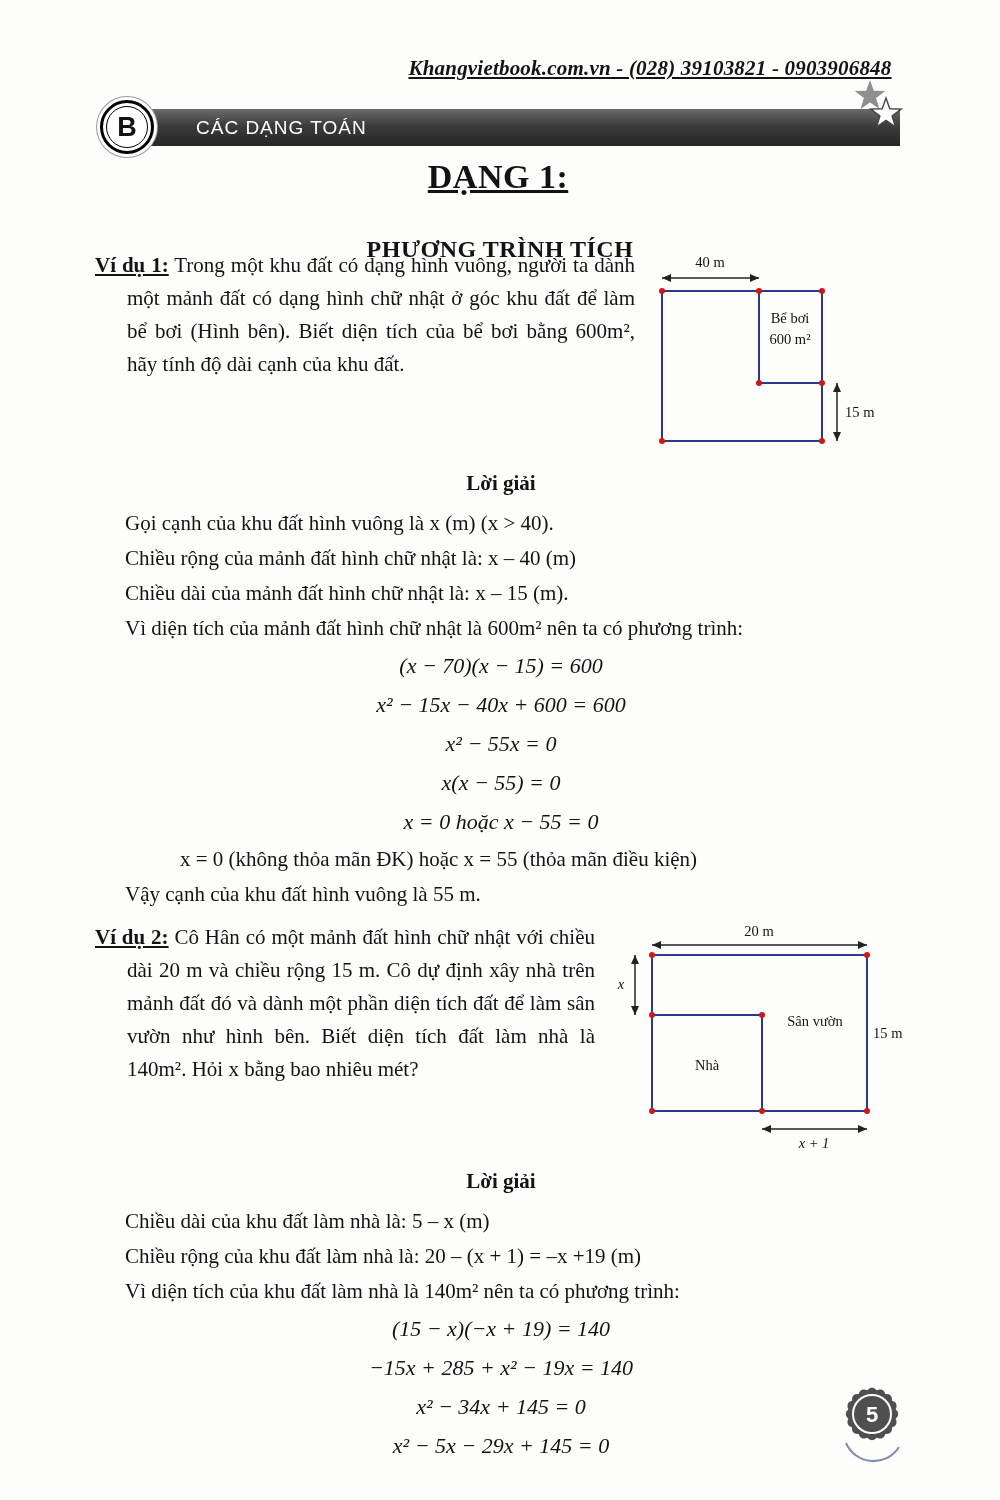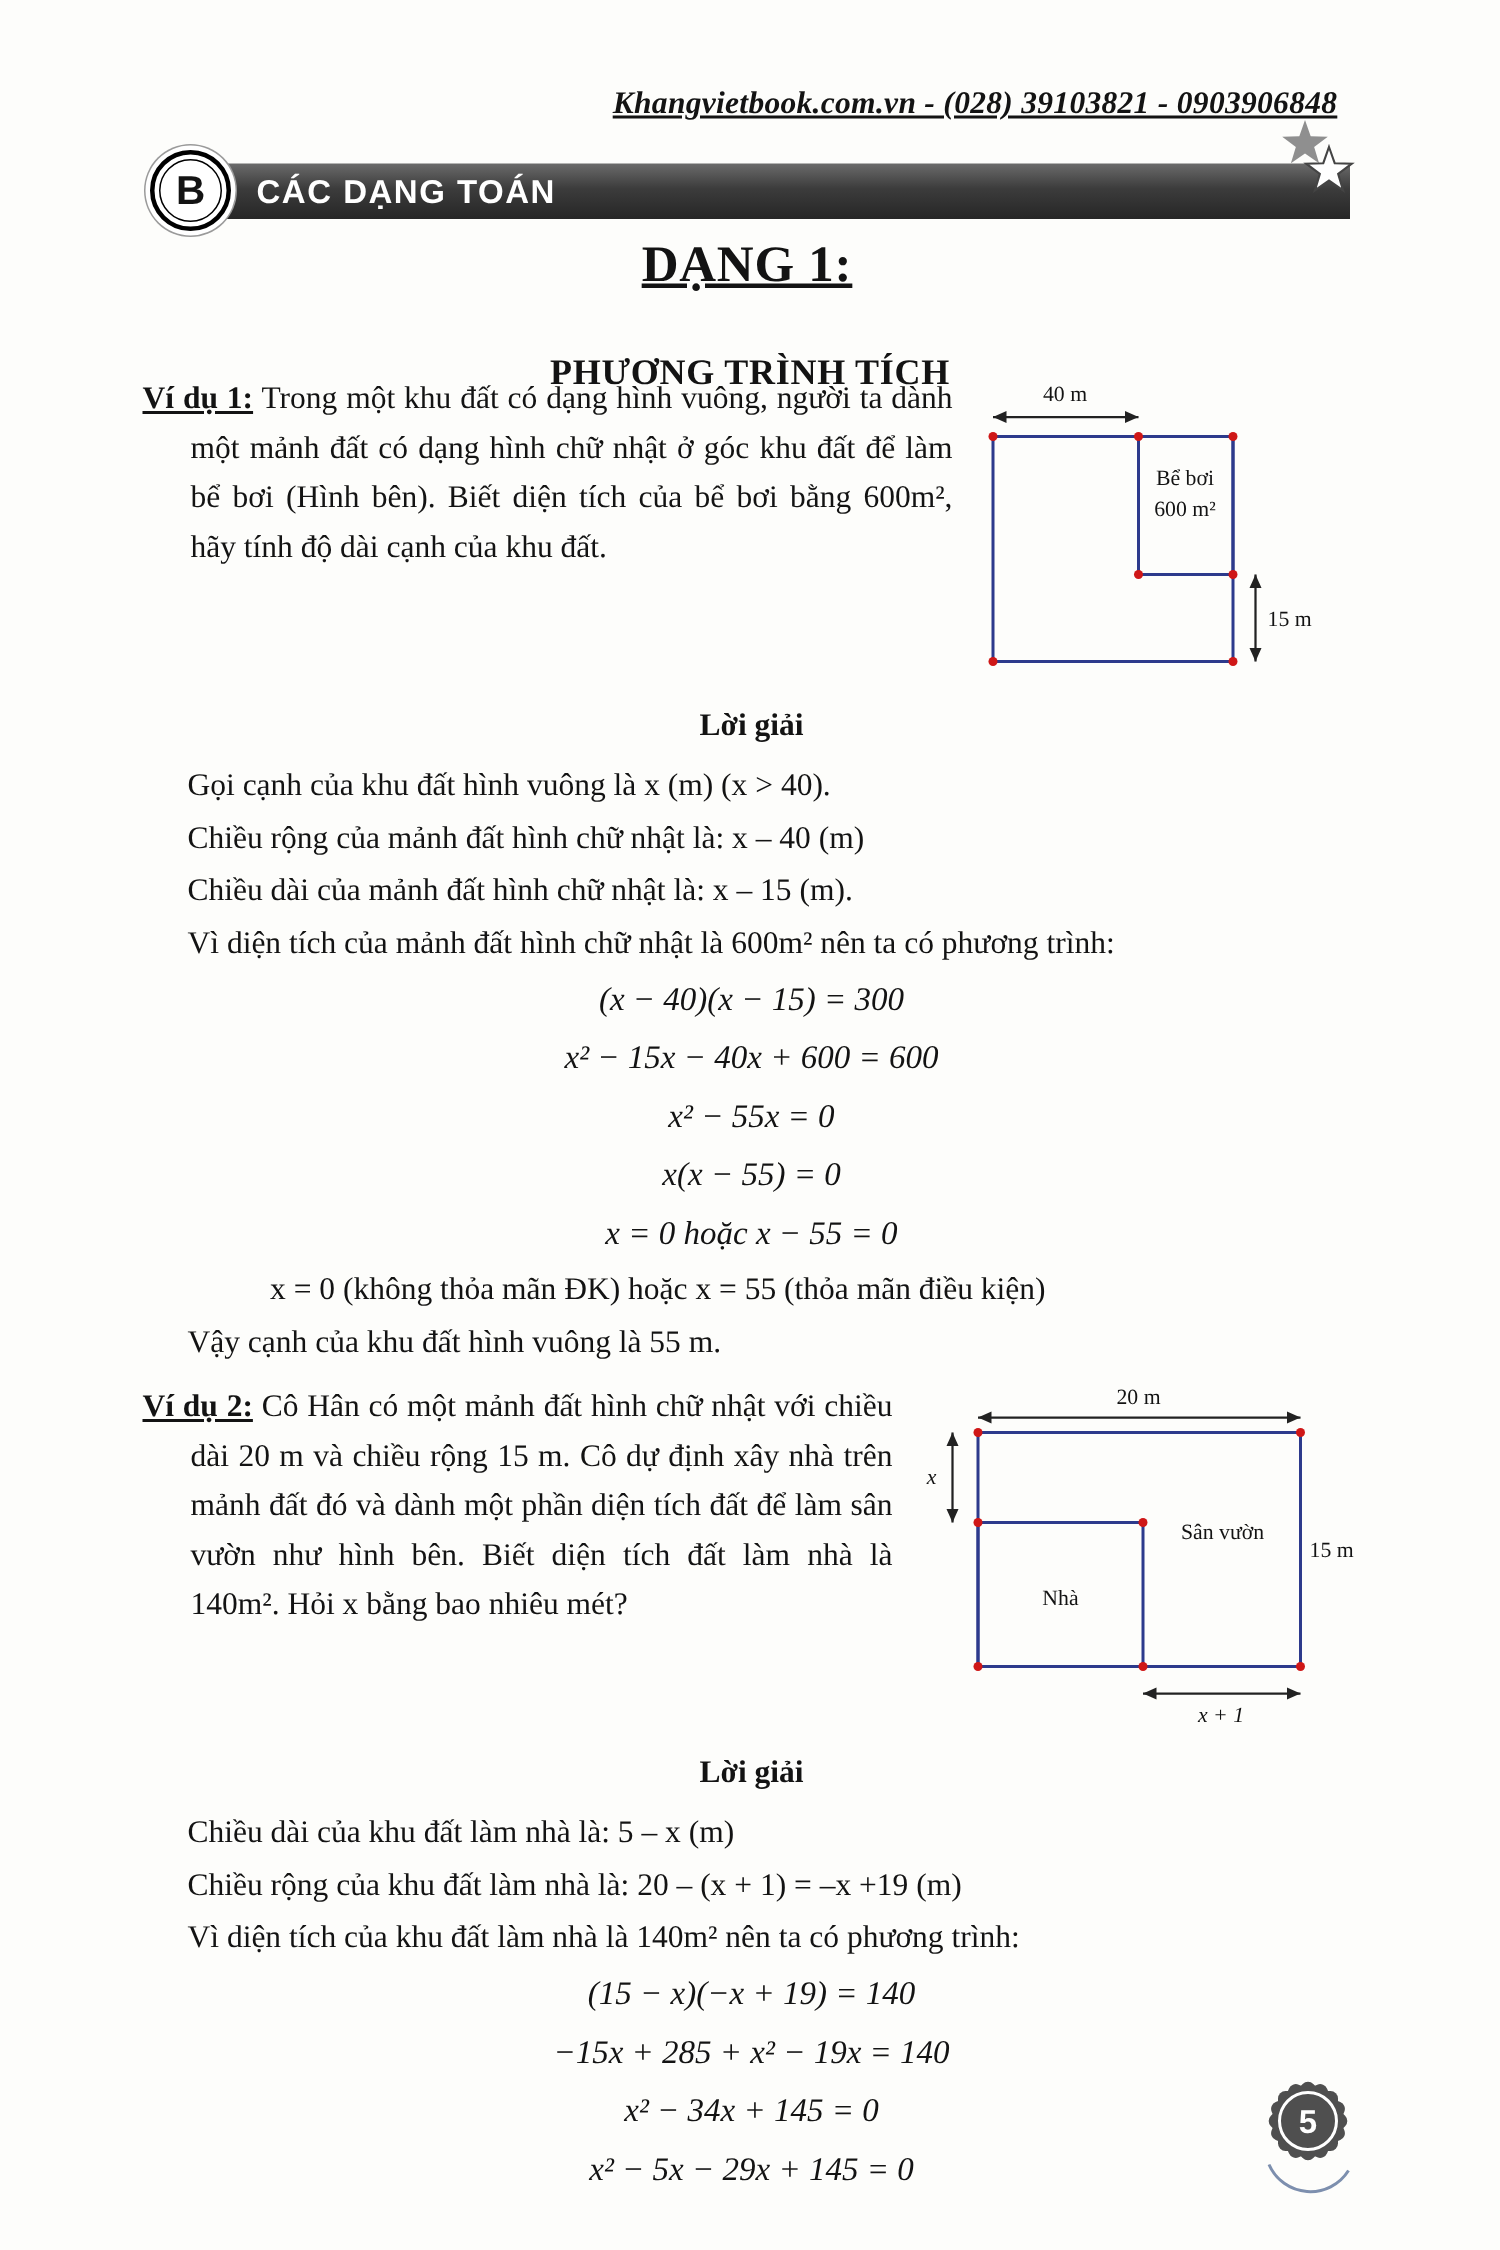--- a/index.html
+++ b/index.html
@@ -7,21 +7,21 @@
   .page { position: relative; width: 1000px; height: 1500px; background: #fdfdfb;
           font-family: "Liberation Serif", "DejaVu Serif", serif; color: #131313; overflow: hidden; }
 
   .header { position: absolute; top: 56px; left: 300px; width: 700px; text-align: center; }
   .header-text { font-size: 21px; font-weight: bold; font-style: italic; text-decoration: underline; letter-spacing: 0.2px; }
 
   .banner { position: absolute; top: 109px; left: 120px; width: 780px; height: 37px;
             background: linear-gradient(180deg, #6b6b6b 0%, #3c3c3c 45%, #262626 100%);
             display: flex; align-items: center; z-index: 2; }
   .banner-title { color: #ffffff; font-family: "Liberation Sans", "DejaVu Sans", sans-serif;
-                  font-weight: bold; font-size: 22px; letter-spacing: 1px; padding-left: 51px; }
+                  font-weight: normal; font-size: 19px; letter-spacing: 1px; padding-left: 76px; }
   .badge-b { position: absolute; top: 100px; left: 100px; width: 54px; height: 54px; background: #ffffff;
              border: 3px solid #000; border-radius: 50%; box-shadow: 0 0 0 3px #ffffff, 0 0 0 4px #9a9a9a;
              display: flex; align-items: center; justify-content: center;
              font-family: "Liberation Sans", "DejaVu Sans", sans-serif; font-weight: bold; font-size: 27px; z-index: 3; }
   .badge-b::after { content: ""; position: absolute; inset: 3px; border: 1px solid #000; border-radius: 50%; }
   .star-wrap { position: absolute; top: 76px; left: 840px; z-index: 4; }
 
   .dang-title { position: absolute; top: 158px; left: 0; width: 996px; text-align: center;
                 font-size: 34px; font-weight: bold; text-decoration: underline; letter-spacing: 0.5px; }
   .dang-sub { position: absolute; top: 196px; left: 0; width: 1000px; text-align: center;
@@ -105,21 +105,21 @@
 
     <p class="ex-para"><span class="ex-label">Ví dụ 1:</span> <span>Trong một khu đất có dạng hình vuông, người ta dành một mảnh đất có dạng hình chữ nhật ở góc khu đất để làm bể bơi (Hình bên). Biết diện tích của bể bơi bằng 600m², hãy tính độ dài cạnh của khu đất.</span></p>
 
     <div class="sol-heading">Lời giải</div>
 
     <p class="step">Gọi cạnh của khu đất hình vuông là x (m) (x &gt; 40).</p>
     <p class="step">Chiều rộng của mảnh đất hình chữ nhật là: x – 40 (m)</p>
     <p class="step">Chiều dài của mảnh đất hình chữ nhật là: x – 15 (m).</p>
     <p class="step">Vì diện tích của mảnh đất hình chữ nhật là 600m² nên ta có phương trình:</p>
 
-    <div class="eq">(x − 40)(x − 15) = 300</div>
+    <div class="eq">(x − 70)(x − 15) = 600</div>
     <div class="eq">x² − 15x − 40x + 600 = 600</div>
     <div class="eq">x² − 55x = 0</div>
     <div class="eq">x(x − 55) = 0</div>
     <div class="eq">x = 0 hoặc x − 55 = 0</div>
 
     <p class="case-line">x = 0 (không thỏa mãn ĐK) hoặc x = 55 (thỏa mãn điều kiện)</p>
     <p class="conclusion">Vậy cạnh của khu đất hình vuông là 55 m.</p>
 
     <div class="fig">
       <svg width="300" height="228" viewBox="0 0 300 228">

